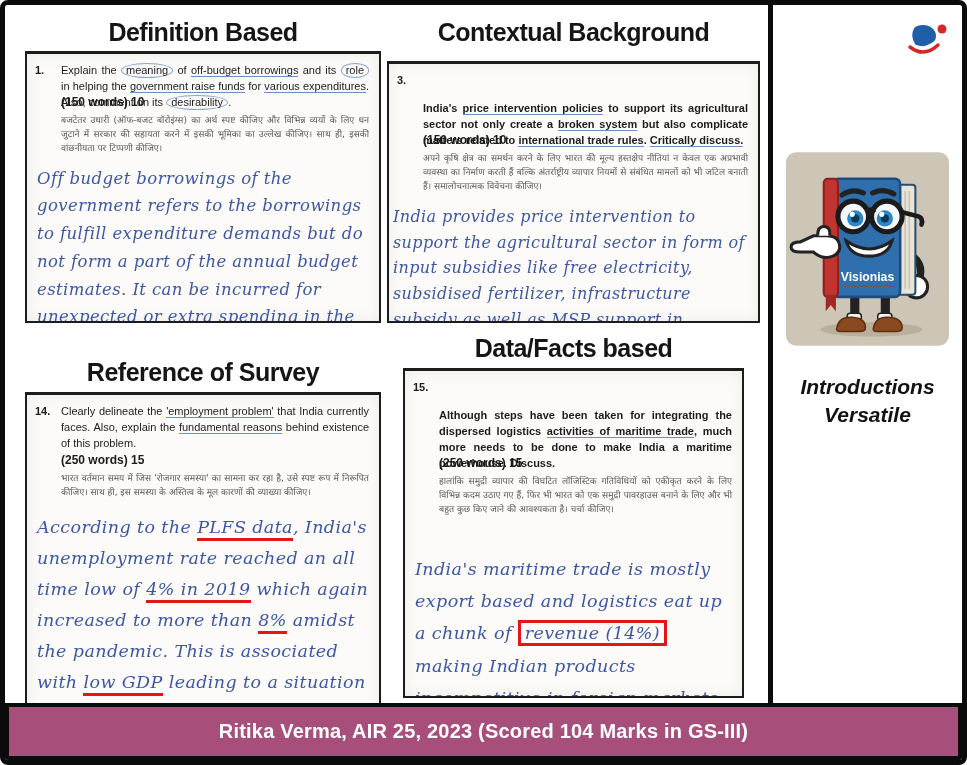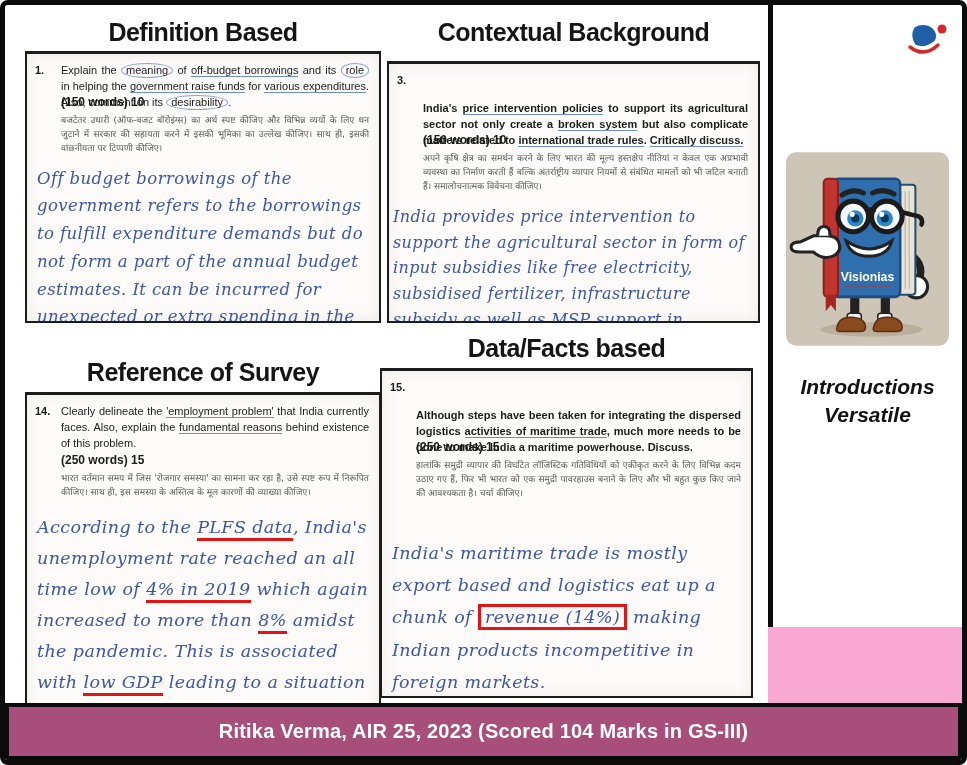--- a/index.html
+++ b/index.html
@@ -9,21 +9,21 @@
     border:5px solid #0b0b0b; border-radius:8px;
     background:#f9a8d4; overflow:hidden;
     font-family:"Liberation Sans", sans-serif;
   }
   
   .main { position:absolute; left:0; top:0; width:763px; height:698px; background:#fff; }
   .quad { position:absolute; }
   .q0 { left:20px; top:8px;   width:356px; }
   .q1 { left:382px; top:8px;  width:373px; }
   .q2 { left:20px; top:324px; width:356px;margin-top:24px; }
-  .q3 { left:375px; top:324px; width:373px; }
+  .q3 { left:398px; top:324px; width:341px; }
   .quad-title {
     text-align:center; font-weight:bold; font-size:25px; color:#151515;
     letter-spacing:-0.5px; height:38px; line-height:38px;
   }
   .scan {
     border:2px solid #1c1c1c; border-top-width:3px;
     background:#fcfbf9; overflow:hidden; padding:9px 10px 4px 8px;
     box-shadow:inset 0 0 14px rgba(90,85,70,0.10);
   }
   .q0 .scan { height:272px; }
@@ -52,21 +52,21 @@
     color:#3c57a6; letter-spacing:0.4px;
   }
   .a0 { margin-top:9px;  font-size:16.5px; line-height:1.68; padding-left:2px; }
   .a1 { margin-top:10px; font-size:16px;   line-height:1.62; margin-left:-4px; }
   .a2 { margin-top:12px; font-size:17.5px; line-height:1.78; padding-left:2px; }
   .a3 { margin-top:36px; font-size:17.5px; line-height:1.85; padding-left:2px; }
   .ured { border-bottom:3px solid #e31515; padding-bottom:1px; }
   .rbox { border:3px solid #e31515; padding:0 4px; }
   
   .panel {
-    position:absolute; left:763px; top:0; width:194px; height:622px;
+    position:absolute; left:763px; top:0; width:194px; height:698px;
     background:#fff; border-left:5px solid #0b0b0b;
   }
   .logo { position:absolute; top:16px; right:14px; width:46px; height:40px; }
   .mascot { position:absolute; top:146px; left:13px; width:163px; height:196px; }
   .panel-caption {
     position:absolute; top:368px; left:0; width:100%;
     text-align:center; font-weight:bold; font-style:italic;
     font-size:21px; line-height:1.35; color:#121212;
   }
   

